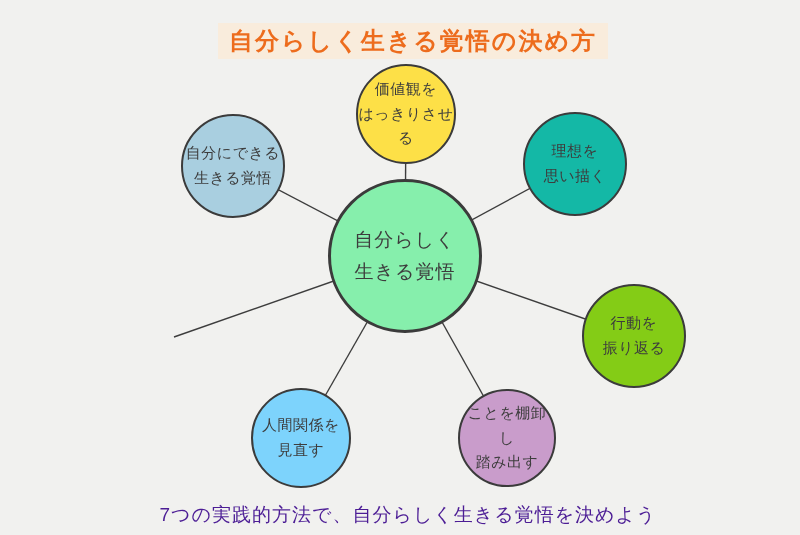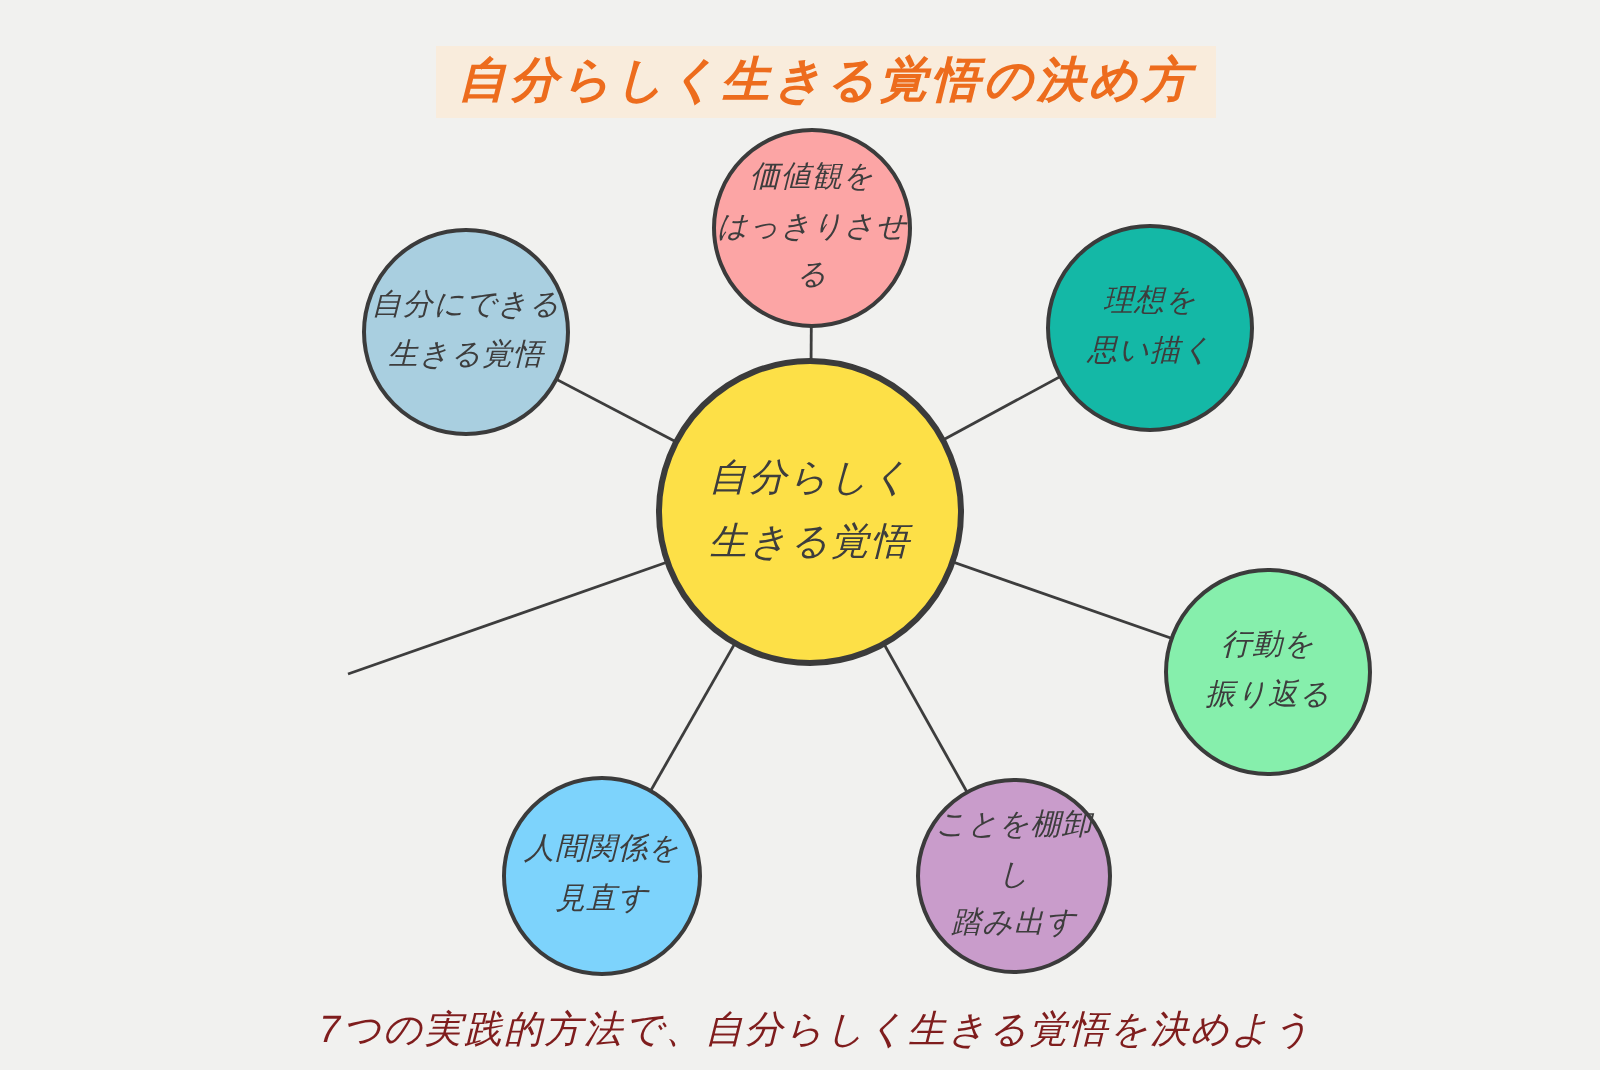--- a/index.html
+++ b/index.html
@@ -3,21 +3,21 @@
 <meta charset="utf-8">
 <style>
   html, body { margin: 0; padding: 0; }
   body {
     width: 800px; height: 535px;
     position: relative;
     overflow: hidden;
     font-family: "Liberation Sans", "DejaVu Sans", sans-serif;
     background: #f1f1ef;
   }
-  .canvas { position: absolute; inset: 0; width: 800px; height: 476px; font-style: italic; }
+  .canvas { position: absolute; inset: 0; width: 800px; height: 476px; }
 
   .title {
     position: absolute;
     left: 218px; top: 23px;
     padding: 5px 11px;
     font-size: 24px;
     font-weight: bold;
     letter-spacing: 2px;
     line-height: 1.1;
     white-space: nowrap;
@@ -75,51 +75,51 @@
   <svg class="links" width="800" height="535" viewBox="0 0 800 535" aria-hidden="true">
     <line x1="405" y1="256" x2="406" y2="114"></line>
     <line x1="405" y1="256" x2="575" y2="164"></line>
     <line x1="405" y1="256" x2="634" y2="336"></line>
     <line x1="405" y1="256" x2="507" y2="438"></line>
     <line x1="405" y1="256" x2="301" y2="438"></line>
     <line x1="405" y1="256" x2="174" y2="337"></line>
     <line x1="405" y1="256" x2="233" y2="166"></line>
   </svg>
 
-  <div class="node center" style="background-color: #fde047;">
+  <div class="node center" style="background-color: #86efac;">
     <span class="label">自分らしく
 生きる覚悟</span>
   </div>
 
-  <div class="node pos-values" style="background-color: #fca5a5; justify-content: flex-end;">
+  <div class="node pos-values" style="background-color: #fde047; justify-content: flex-end;">
     <span class="label">価値観を
 はっきりさせる</span>
   </div>
 
   <div class="node pos-ideal" style="background-color: #14b8a6;">
     <span class="label">理想を
 思い描く</span>
   </div>
 
-  <div class="node pos-action" style="background-color: #86efac;">
+  <div class="node pos-action" style="background-color: #84cc16;">
     <span class="label">行動を
 振り返る</span>
   </div>
 
   <div class="node pos-zone" style="background-color: rgb(201, 156, 203);">
     <span class="label">ことを棚卸し
 踏み出す</span>
   </div>
 
   <div class="node pos-relations" style="background-color: #7dd3fc;">
     <span class="label">人間関係を
 見直す</span>
   </div>
 
 
   <div class="node pos-inventory" style="background-color: rgb(169, 207, 224);">
     <span class="label">自分にできる
 生きる覚悟</span>
   </div>
 
-  <div class="footer" style="color: #7f1d1d; padding-left: 16px;">7つの実践的方法で、自分らしく生きる覚悟を決めよう</div>
+  <div class="footer" style="color: #4c1d95; padding-left: 16px;">7つの実践的方法で、自分らしく生きる覚悟を決めよう</div>
 
 </div>
 
 </body></html>

